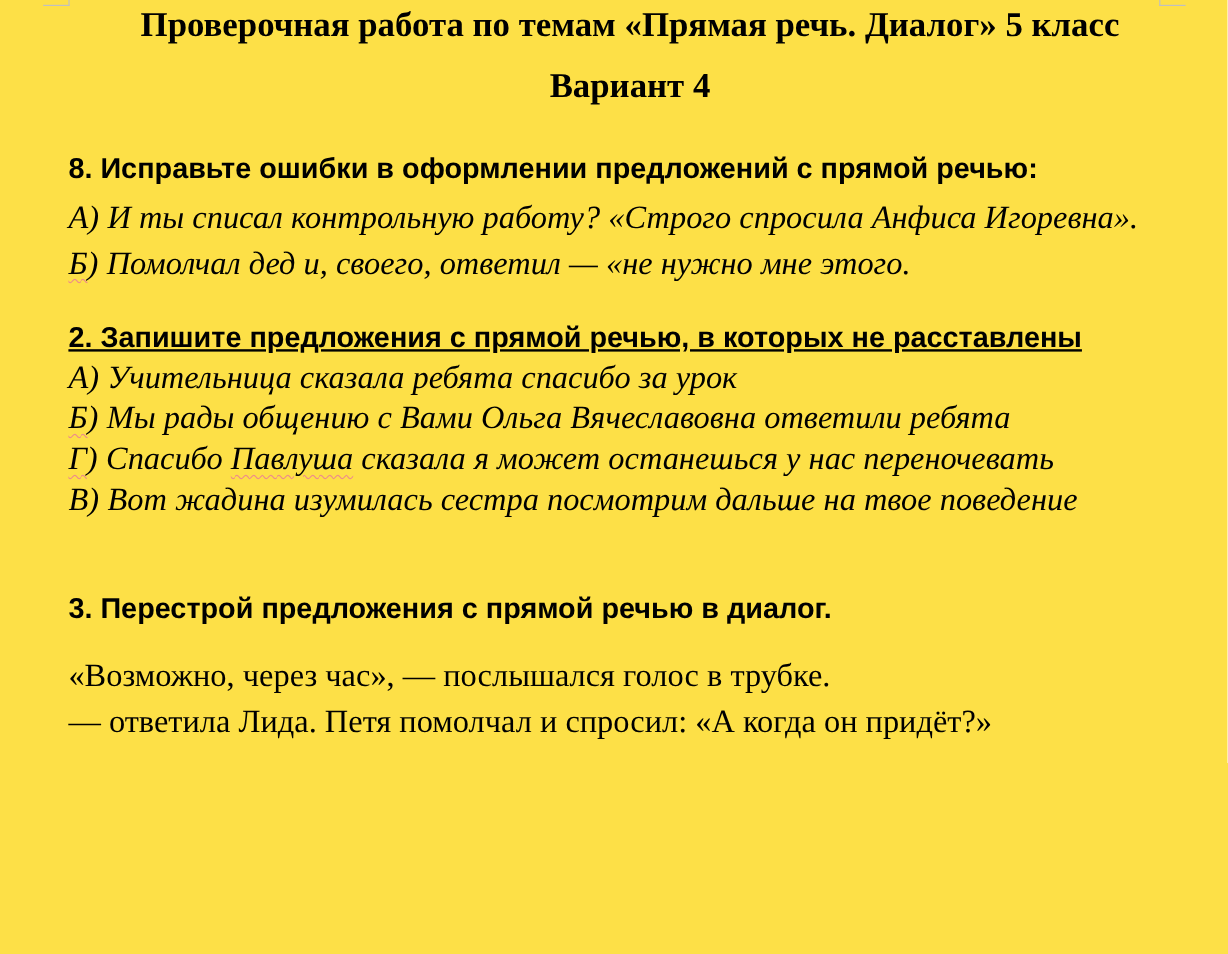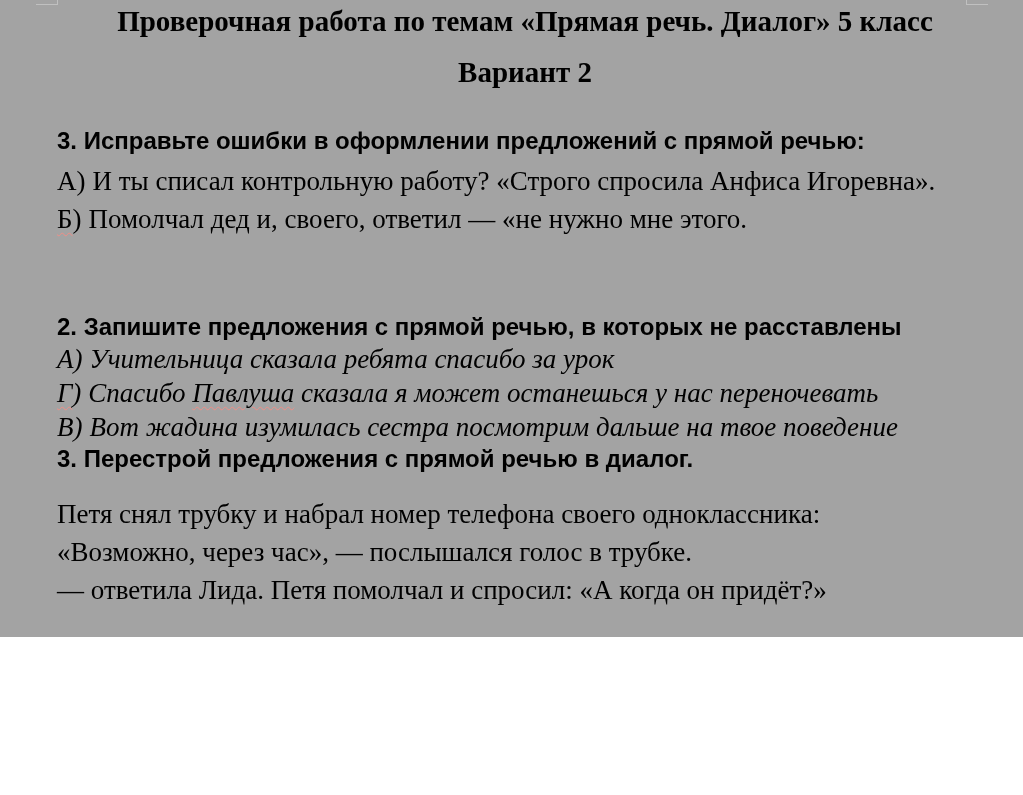--- a/index.html
+++ b/index.html
@@ -3,22 +3,22 @@
 <meta charset="utf-8">
 <style>
   html, body {
     margin: 0;
     padding: 0;
     background: #ffffff;
   }
   .page {
     position: relative;
     width: 1023px;
-    height: 637px;
-    background: #a3a3a3;
+    height: 795px;
+    background: #fde047;
     box-sizing: border-box;
     padding: 0 30px 0 57px;
     overflow: hidden;
     font-family: "Liberation Serif", "DejaVu Serif", serif;
     color: #000000;
   }
   
   .crop-mark {
     position: absolute;
     top: 0;
@@ -45,27 +45,27 @@
     font-weight: bold;
     text-align: center;
   }
   .task-heading {
     font-family: "Liberation Sans", "DejaVu Sans", sans-serif;
     font-size: 24px;
     font-weight: bold;
     line-height: 30px;
   }
   .h1 { margin-top: 39px; }
-  .h2 { margin-top: 70px; line-height: 38px; }
-  .h3 { }
+  .h2 { margin-top: 25px; line-height: 38px; text-decoration: underline; }
+  .h3 { margin-top: 60px; }
 
   .body-text { font-size: 27px; }
 
   .t1-items { margin-top: 6px; }
-  .t1-items .line { line-height: 38px; }
+  .t1-items .line { line-height: 38px; font-style: italic; }
 
   .t2-items { margin-top: -4px; font-style: italic; }
   .t2-items .line { line-height: 34px; }
 
   .t3-para { margin-top: 21px; }
   .t3-para .line { line-height: 38px; }
 
   .item-text { margin-left: 7px; }
 
   .squiggle {
@@ -79,50 +79,52 @@
 </head>
 <body>
 
 <div class="page">
 
   <div class="crop-mark crop-tl"></div>
   <div class="crop-mark crop-tr"></div>
 
   <div class="doc-title line">Проверочная работа по темам «Прямая речь. Диалог» 5 класс</div>
 
-  <div class="variant line">Вариант 2</div>
+  <div class="variant line">Вариант 4</div>
 
-  <div class="task-heading h1 line">3. Исправьте ошибки в оформлении предложений с прямой речью:</div>
+  <div class="task-heading h1 line">8. Исправьте ошибки в оформлении предложений с прямой речью:</div>
 
   <div class="t1-items body-text">
     <div class="line">
       <span>А</span><span>)</span><span class="item-text">И ты списал контрольную работу? «Строго спросила Анфиса Игоревна».</span>
     </div>
     <div class="line">
       <span class="squiggle">Б</span><span>)</span><span class="item-text">Помолчал дед и, своего, ответил — «не нужно мне этого.</span>
     </div>
   </div>
 
   <div class="task-heading h2">
     <div class="line">2. Запишите предложения с прямой речью, в которых не расставлены</div>
   </div>
 
   <div class="t2-items body-text">
     <div class="line">
       <span>А</span><span>)</span><span class="item-text">Учительница сказала ребята спасибо за урок</span>
     </div>
     <div class="line">
+      <span class="squiggle">Б</span><span>)</span><span class="item-text">Мы рады общению с Вами Ольга Вячеславовна ответили ребята</span>
+    </div>
+    <div class="line">
       <span class="squiggle">Г</span><span>)</span><span class="item-text">Спасибо </span><span class="squiggle">Павлуша</span><span> сказала я может останешься у нас переночевать</span>
     </div>
     <div class="line">
       <span>В</span><span>)</span><span class="item-text">Вот жадина изумилась сестра посмотрим дальше на твое поведение</span>
     </div>
   </div>
 
   <div class="task-heading h3 line">3. Перестрой предложения с прямой речью в диалог.</div>
 
   <div class="t3-para body-text">
-    <div class="line">Петя снял трубку и набрал номер телефона своего одноклассника:</div>
     <div class="line">«Возможно, через час», — послышался голос в трубке.</div>
     <div class="line">— ответила Лида. Петя помолчал и спросил: «А когда он придёт?»</div>
   </div>
 
 </div>
 
 </body></html>

